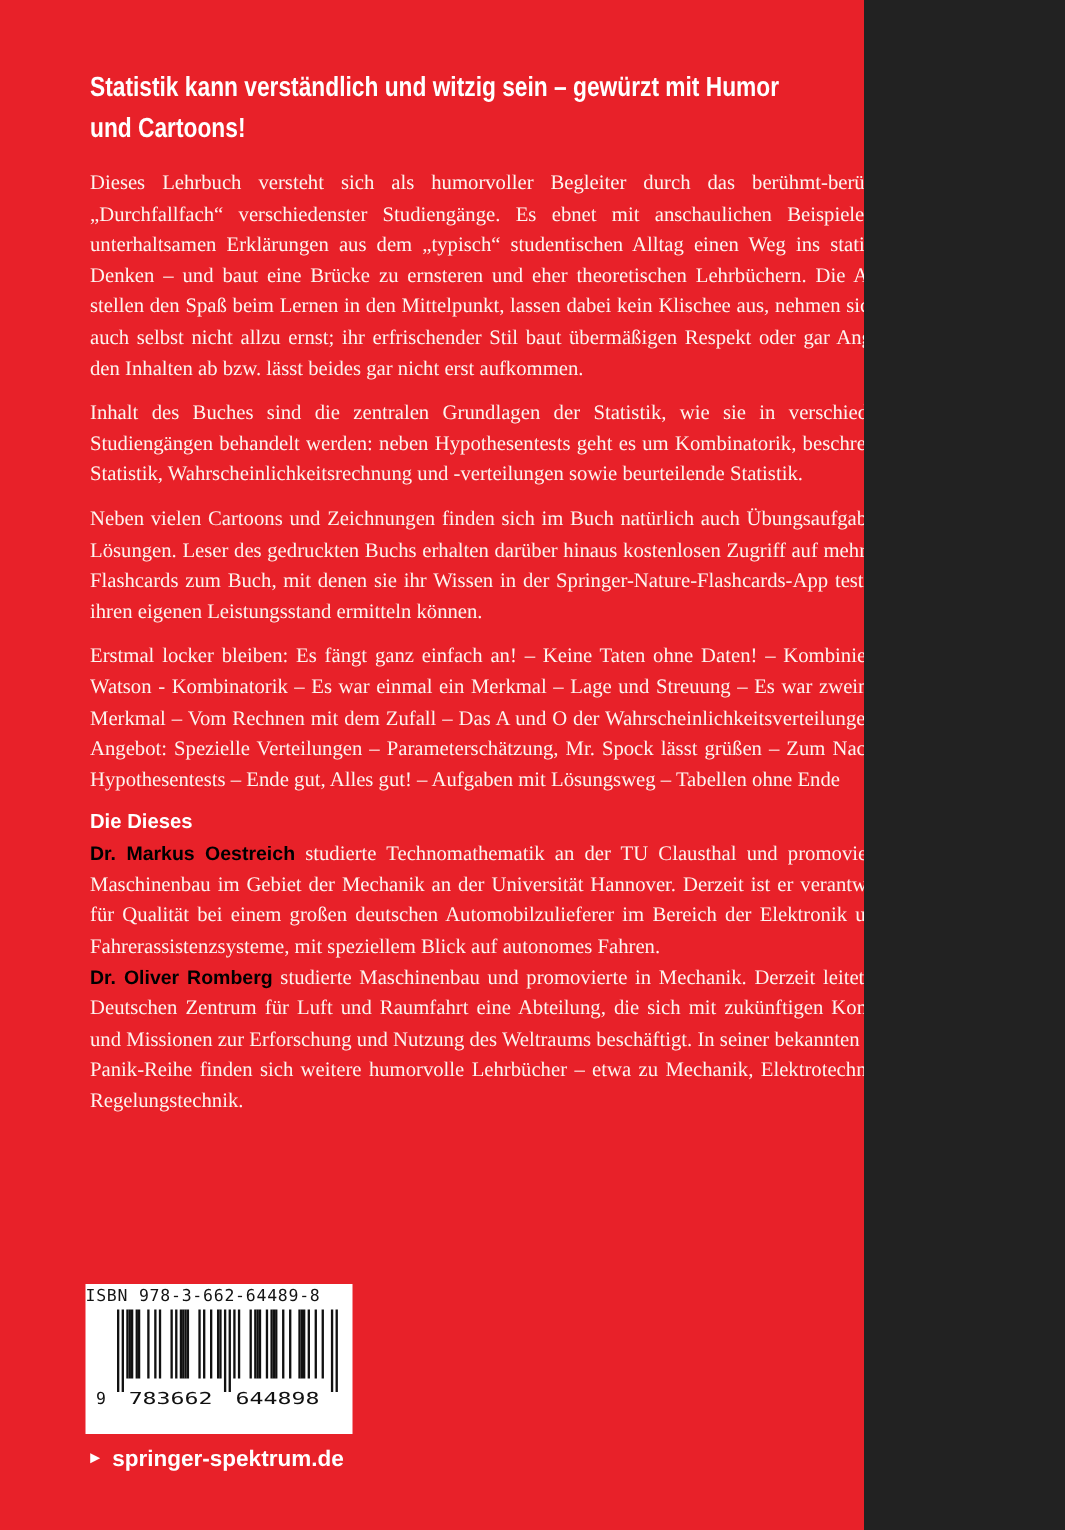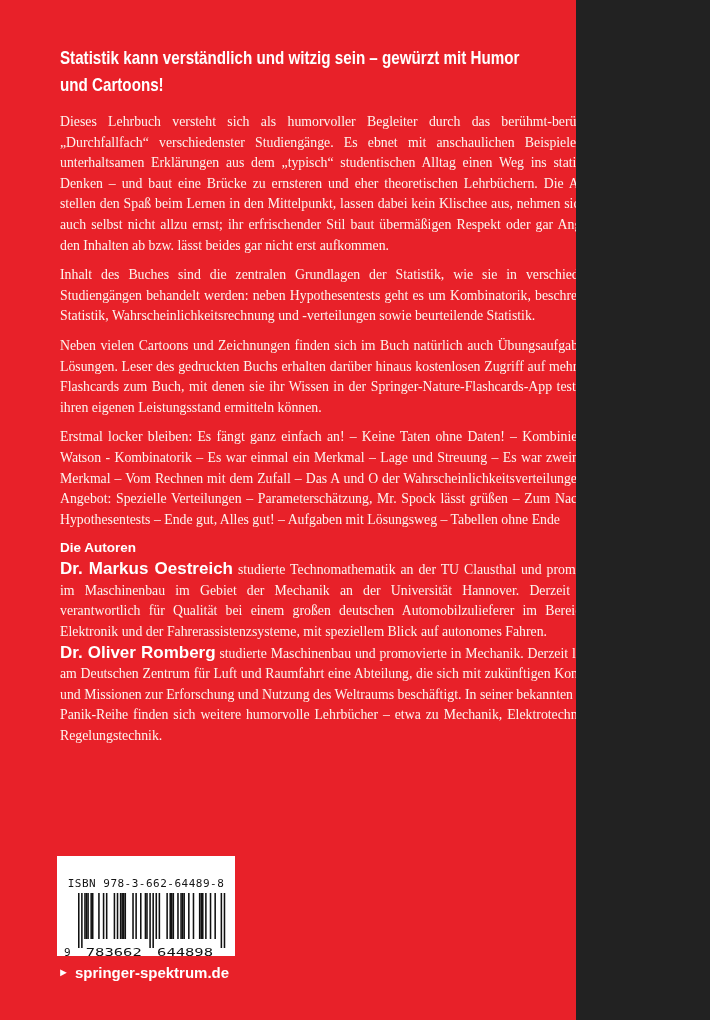--- a/index.html
+++ b/index.html
@@ -46,30 +46,29 @@
     margin:8px 0 3px 0;
     font-family:"Liberation Sans",sans-serif;
     font-weight:bold;
     font-size:13.5px;line-height:17px;
     color:#ffffff;
   }
   .author-par{margin:0;}
   .author-name{
     font-family:"Liberation Sans",sans-serif;
     font-weight:bold;
-    font-size:17px;
-    color:#ffffff;
+    font-size:13px;
+    color:#000000;
   }
   .isbn-box{
     position:absolute;left:57px;top:856px;width:178px;height:100px;
     background:#ffffff;
   }
   .isbn-label{
-    padding-top:21px;
-    text-align:center;
+    padding-top:1px;
     font-family:"DejaVu Sans Mono",monospace;
     font-size:11px;letter-spacing:.5px;
     color:#141414;
     white-space:nowrap;
   }
   .barcode-wrap{margin:2px 0 0 4px;}
   .publisher{
     position:absolute;left:58px;top:964px;
     font-family:"Liberation Sans",sans-serif;
     font-weight:bold;font-size:15px;
@@ -92,21 +91,21 @@
   <div class="content">
     <h1 class="headline">Statistik kann verständlich und witzig sein – gewürzt mit Humor
 und Cartoons!</h1>
 
     <p class="body-par">Dieses Lehrbuch versteht sich als humorvoller Begleiter durch das berühmt-berüchtigte „Durchfallfach“ verschiedenster Studiengänge. Es ebnet mit anschaulichen Beispielen und unterhaltsamen Erklärungen aus dem „typisch“ studentischen Alltag einen Weg ins statistische Denken – und baut eine Brücke zu ernsteren und eher theoretischen Lehrbüchern. Die Autoren stellen den Spaß beim Lernen in den Mittelpunkt, lassen dabei kein Klischee aus, nehmen sich aber auch selbst nicht allzu ernst; ihr erfrischender Stil baut übermäßigen Respekt oder gar Angst vor den Inhalten ab bzw. lässt beides gar nicht erst aufkommen.</p>
     <p class="body-par">Inhalt des Buches sind die zentralen Grundlagen der Statistik, wie sie in verschiedensten Studiengängen behandelt werden: neben Hypothesentests geht es um Kombinatorik, beschreibende Statistik, Wahrscheinlichkeitsrechnung und -verteilungen sowie beur­teilende Statistik.</p>
     <p class="body-par">Neben vielen Cartoons und Zeichnungen finden sich im Buch natürlich auch Übungs­aufgaben mit Lösungen. Leser des gedruckten Buchs erhalten darüber hinaus kostenlosen Zugriff auf mehr als 60 Flashcards zum Buch, mit denen sie ihr Wissen in der Springer-Nature-Flashcards-App testen und ihren eigenen Leistungsstand ermitteln können.</p>
 
     <p class="body-par">Erstmal locker bleiben: Es fängt ganz einfach an! – Keine Taten ohne Daten! – Kombi­niere, Dr. Watson - Kombinatorik – Es war einmal ein Merkmal – Lage und Streuung – Es war zweimal ein Merkmal – Vom Rechnen mit dem Zufall – Das A und O der Wahrscheinlichkeitsverteilungen – Im Angebot: Spezielle Verteilungen – Parameter­schätzung, Mr. Spock lässt grüßen – Zum Nachtisch: Hypothesentests – Ende gut, Alles gut! – Aufgaben mit Lösungsweg – Tabellen ohne Ende</p>
 
-    <h3 class="section-heading">Die Autoren</h3>
+    <h3 class="section-heading">Die Dieses</h3>
     <p class="body-par author-par"><span class="author-name">Dr. Markus Oestreich</span><span> studierte Technomathematik an der TU Clausthal und promovier­te im Maschinenbau im Gebiet der Mechanik an der Universität Hannover. Derzeit ist er verantwortlich für Qualität bei einem großen deutschen Automobilzulieferer im Bereich der Elektronik und der Fahrerassistenzsysteme, mit speziellem Blick auf autonomes Fahren.</span></p>
     <p class="body-par author-par"><span class="author-name">Dr. Oliver Romberg</span><span> studierte Maschinenbau und promovierte in Mechanik. Derzeit leitet er am Deutschen Zentrum für Luft und Raumfahrt eine Abteilung, die sich mit zukünftigen Konzepten und Missionen zur Erforschung und Nutzung des Weltraums beschäftigt. In seiner bekannten Keine-Panik-Reihe finden sich weitere humorvolle Lehrbücher – etwa zu Mechanik, Elektrotechnik und Regelungstechnik.</span></p>
   </div>
 
   <div class="isbn-box">
     <div class="isbn-label">ISBN 978-3-662-64489-8</div>
     <div class="barcode-wrap">
       <svg id="barcode-svg" width="170" height="66" xmlns="http://www.w3.org/2000/svg">
           <rect x="17.00" y="1" width="1.55" height="55" fill="#111"></rect>
           <rect x="20.10" y="1" width="1.55" height="55" fill="#111"></rect>

